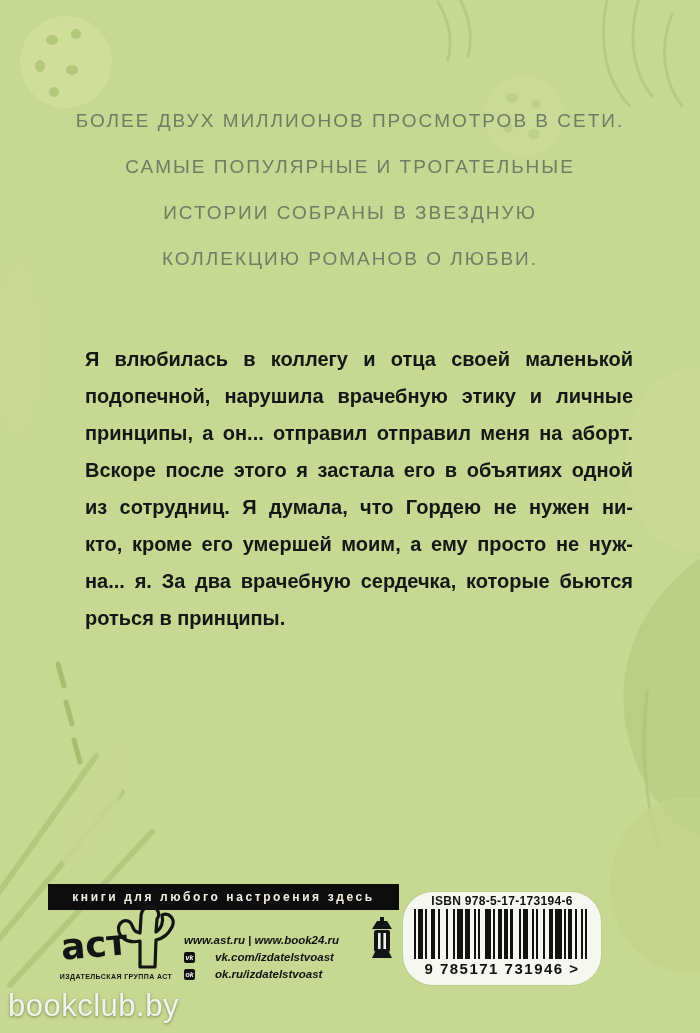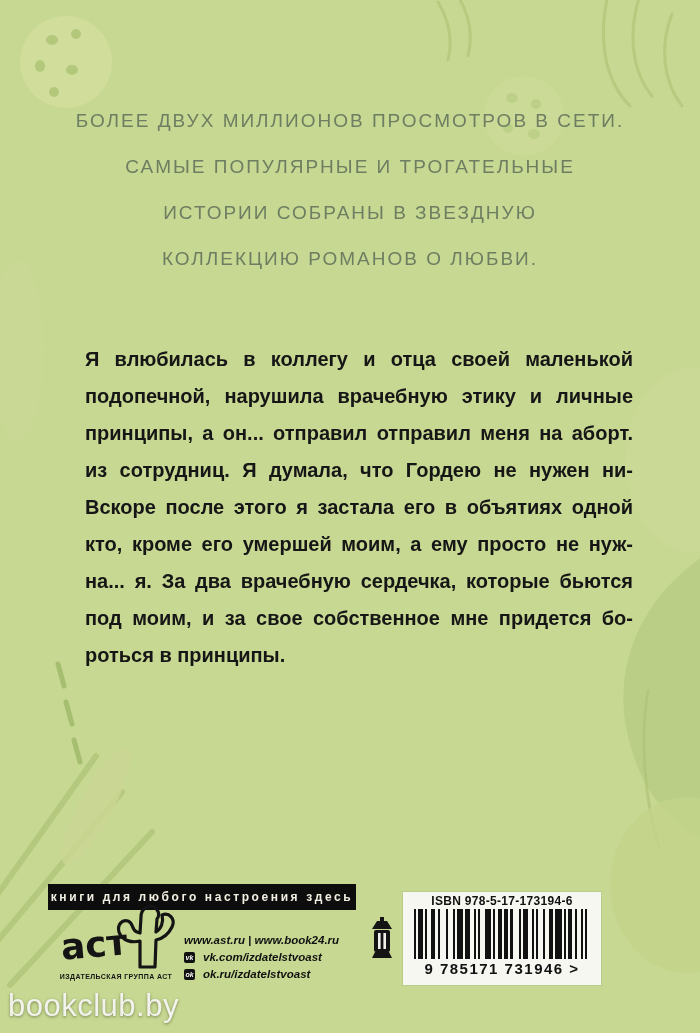--- a/index.html
+++ b/index.html
@@ -12,39 +12,39 @@
           color:#6e7e62;font-size:19px;letter-spacing:2px;font-weight:400;}
   .teaser-line{height:46px;line-height:46px;white-space:nowrap;}
 
   
   .annotation{position:absolute;top:341px;left:77px;width:548px;color:#161616;
               font-weight:700;font-size:20px;margin-left:8px;}
   .ann-line{height:37px;line-height:37px;text-align:justify;text-align-last:justify;}
   .ann-line.last{text-align:left;text-align-last:left;}
 
   
-  .tagline-bar{position:absolute;left:48px;top:884px;width:308px;height:26px;background:#0d0d0d;
+  .tagline-bar{position:absolute;left:48px;top:884px;width:351px;height:26px;background:#0d0d0d;
                display:flex;align-items:center;justify-content:center;}
   .tagline-bar span{color:#f2efe2;font-size:12px;font-weight:700;letter-spacing:2.6px;white-space:nowrap;}
 
   .ast-logo{position:absolute;left:62px;top:901px;width:126px;height:70px;}
   .ast-caption{position:absolute;left:54px;top:973px;width:124px;text-align:center;
                font-size:7px;font-weight:700;letter-spacing:.4px;color:#151515;white-space:nowrap;}
 
   .links{position:absolute;left:184px;top:934px;width:170px;color:#111;font-style:italic;}
   .links .sites{font-size:11.5px;font-weight:700;white-space:nowrap;}
-  .link-row{display:flex;align-items:center;gap:8px;margin-top:5px;}
+  .link-row{display:flex;align-items:center;gap:20px;margin-top:5px;}
   .link-row .txt{font-size:11.5px;font-weight:700;white-space:nowrap;}
   .sq-icon{width:11px;height:11px;background:#111;border-radius:2px;color:#fff;
            font-size:7px;font-weight:700;display:flex;align-items:center;justify-content:center;line-height:1;}
 
   .lantern{position:absolute;left:370px;top:917px;width:24px;height:44px;}
 
   .barcode-box{position:absolute;left:403px;top:892px;width:198px;height:93px;background:#f7f7f2;
-               box-shadow:0 0 0 1px rgba(0,0,0,.05);display:flex;flex-direction:column;align-items:center;}
+               box-shadow:0 0 0 1px rgba(0,0,0,.05);display:flex;flex-direction:column;align-items:center;border-radius:30px;}
   .isbn{font-size:12px;font-weight:700;color:#111;margin-top:2px;letter-spacing:.3px;white-space:nowrap;}
   .bars{width:176px;height:50px;margin-top:1px;display:flex;align-items:stretch;}
   .bars i{display:block;height:100%;}
   .bars i.b{background:#111;}
   .digits{font-size:15px;font-weight:700;color:#111;letter-spacing:1.5px;margin-top:1px;white-space:nowrap;}
 
   .watermark{position:absolute;left:8px;top:988px;font-size:31px;color:#f3f3ee;
              text-shadow:0 1px 3px rgba(90,100,55,.75);letter-spacing:.5px;}
 </style>
 </head>
@@ -97,25 +97,24 @@
     <div class="teaser-line">БОЛЕЕ ДВУХ МИЛЛИОНОВ ПРОСМОТРОВ В СЕТИ.</div>
     <div class="teaser-line">САМЫЕ ПОПУЛЯРНЫЕ И ТРОГАТЕЛЬНЫЕ</div>
     <div class="teaser-line">ИСТОРИИ СОБРАНЫ В ЗВЕЗДНУЮ</div>
     <div class="teaser-line">КОЛЛЕКЦИЮ РОМАНОВ О ЛЮБВИ.</div>
   </div>
 
   <div class="annotation">
     <div class="ann-line">Я влюбилась в коллегу и отца своей маленькой</div>
     <div class="ann-line">подопечной, нарушила врачебную этику и личные</div>
     <div class="ann-line">принципы, а он... отправил отправил меня на аборт.</div>
+    <div class="ann-line">Вскоре после этого я застала его в объятиях одной</div>
     <div class="ann-line">из сотрудниц. Я думала, что Гордею не нужен ни-</div>
-    <div class="ann-line">Вскоре после этого я застала его в объятиях одной</div>
     <div class="ann-line">кто, кроме его умершей моим, а ему просто не нуж-</div>
     <div class="ann-line">на... я. За два врачебную сердечка, которые бьются</div>
-    <div class="ann-line">под моим, и за свое собственное мне придется бо-</div>
     <div class="ann-line last">роться в принципы.</div>
   </div>
 
   <div class="tagline-bar">
     <span>книги для любого настроения здесь</span>
   </div>
 
   <svg class="ast-logo" viewBox="0 0 126 70">
     <path d="M78,66 L78,40 C70,42 60,40 57,31 C55,24 60,18 66,20 C72,22 69,29 75,31 L78,32 L79,16 C79,8 86,3 92,6 C97,9 98,14 95,18 L94,31 C99,28 102,21 100,14 C107,11 114,18 110,26 C106,34 99,38 94,39 L93,66 Z" fill="none" stroke="#141414" stroke-width="3.2" stroke-linejoin="round"></path>
     <text x="0" y="58" font-family="DejaVu Sans, sans-serif" font-size="36" font-weight="bold" fill="#141414" transform="rotate(-5 10 58)">аст</text>

